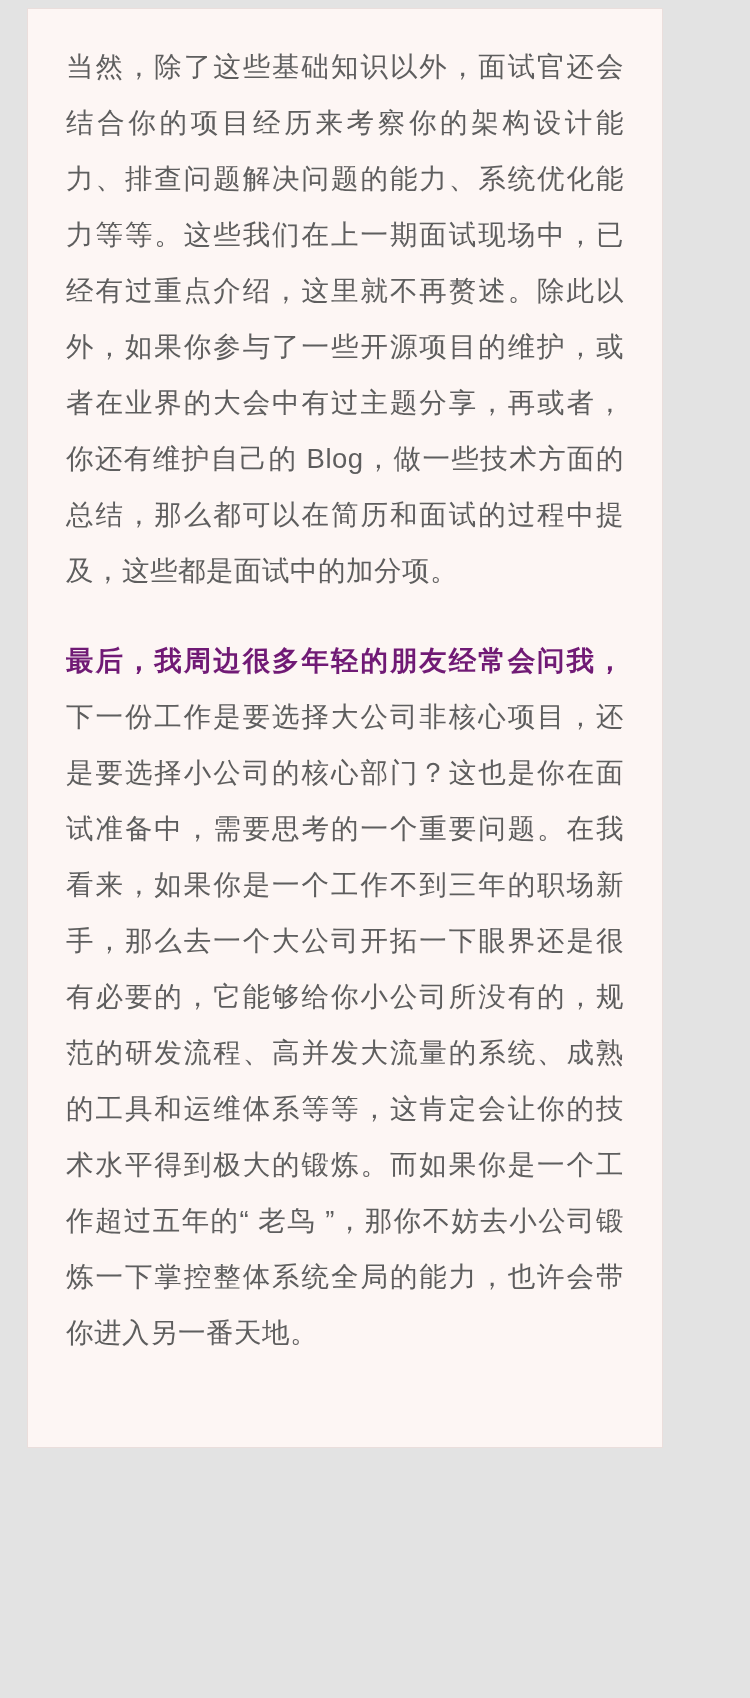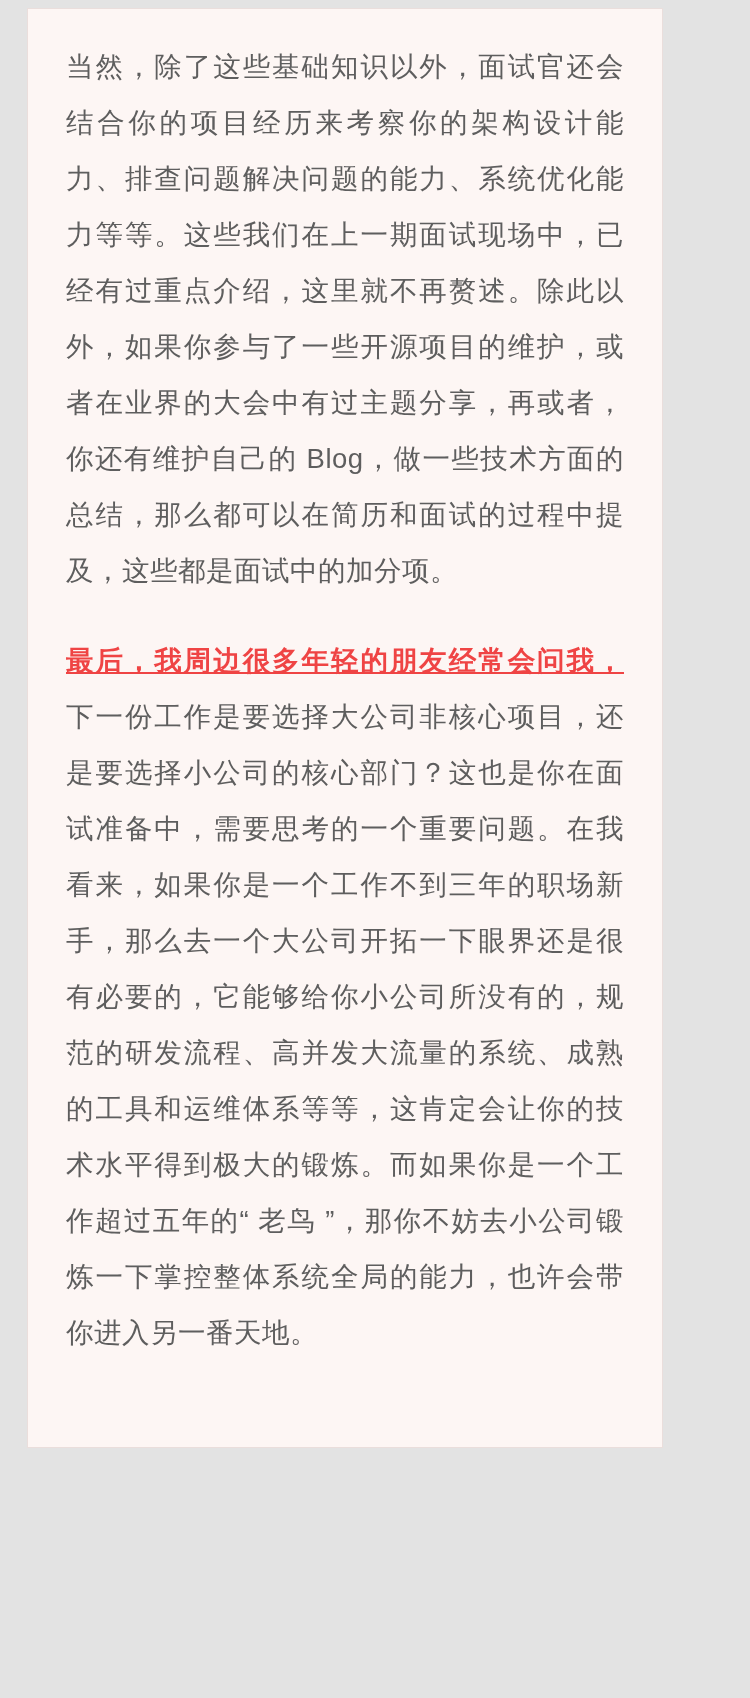--- a/index.html
+++ b/index.html
@@ -32,23 +32,22 @@
     line-height: 56px;
     letter-spacing: 0.5px;
     text-align: justify;
     margin: 0 0 34px 0;
     font-family: "Liberation Sans", sans-serif;
   }
   .para:last-child {
     margin-bottom: 0;
   }
   .para .lead {
-    color: #ef4444;
+    color: #701a75;
     font-weight: bold;
-    text-decoration: underline;
   }
 </style>
 </head>
 <body>
 
 <div class="page">
   <div class="card">
 
     <p class="para">
       <span>当然，除了这些基础知识以外，面试官还会结合你的项目经历来考察你的架构设计能力、排查问题解决问题的能力、系统优化能力等等。这些我们在上一期面试现场中，已经有过重点介绍，这里就不再赘述。除此以外，如果你参与了一些开源项目的维护，或者在业界的大会中有过主题分享，再或者，你还有维护自己的 Blog，做一些技术方面的总结，那么都可以在简历和面试的过程中提及，这些都是面试中的加分项。</span>

